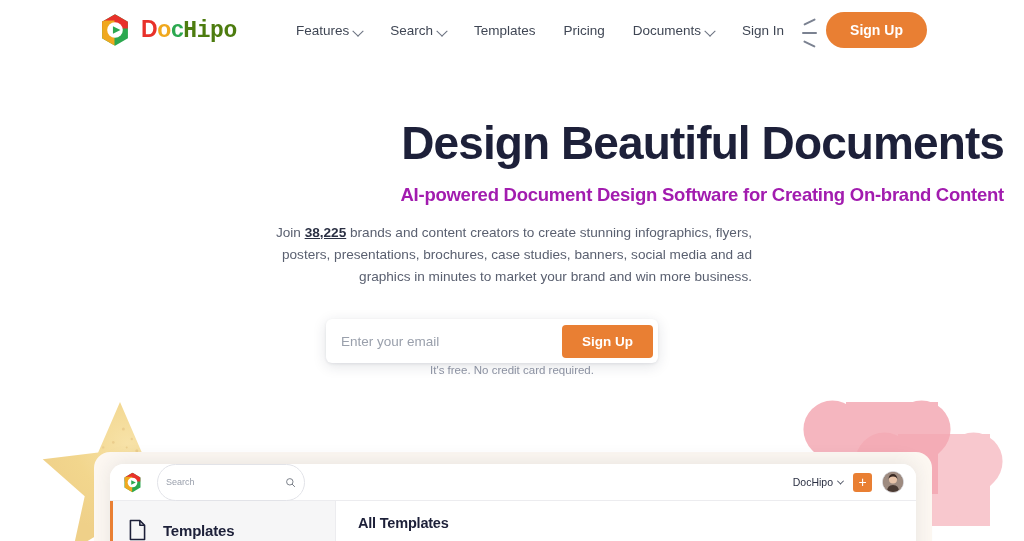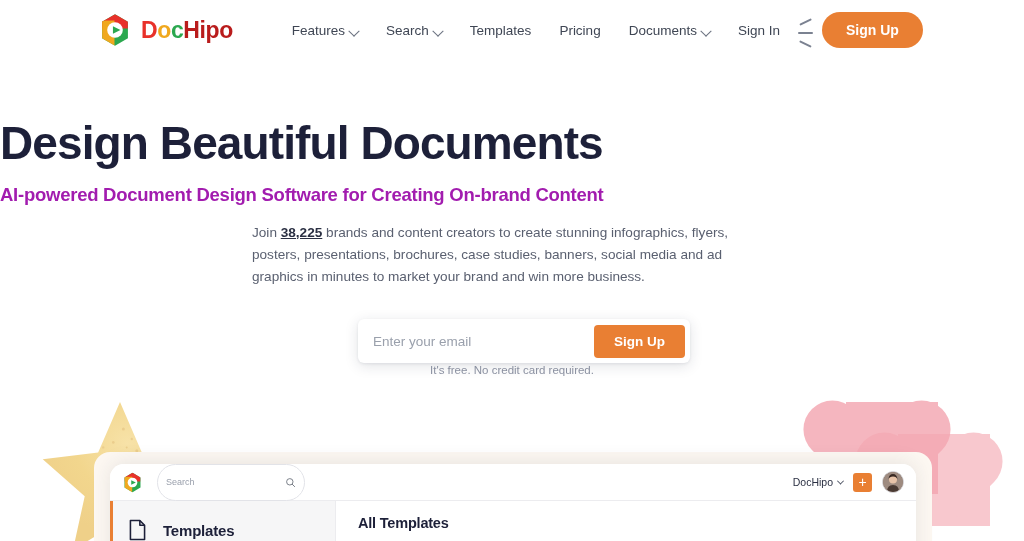--- a/index.html
+++ b/index.html
@@ -41,21 +41,21 @@
   .brand-mark { width: 34px; height: 34px; display: block; }
   .brand-text {
     font-size: 23px;
     font-weight: 700;
     letter-spacing: -0.4px;
     white-space: nowrap;
   }
   .brand-text .s-d { color: #E8312A; }
   .brand-text .s-o { color: #F0A81E; }
   .brand-text .s-c { color: #2BA84F; }
-  .brand-text .s-hipo { color: #b91c1c; }
+  .brand-text .s-hipo { color: #4d7c0f; font-family: Liberation Mono, monospace; }
 
   .nav-links {
     display: flex;
     align-items: center;
     margin-left: 45px;
     gap: 0px;
   }
   .nav-item {
     display: flex;
     align-items: flex-end;
@@ -104,21 +104,21 @@
   }
   .sparkles.left  span:nth-child(1){ width:13px; top:9px;  left:1px;  transform: rotate(-26deg); }
   .sparkles.left  span:nth-child(2){ width:15px; top:20px; left:0px;  }
   .sparkles.left  span:nth-child(3){ width:13px; top:31px; left:1px;  transform: rotate(26deg); }
 
   
   .hero {
     position: absolute;
     top: 118px; left: 0;
     width: 1004px;
-    text-align: left;
+    text-align: right;
     z-index: 20;
   }
   .hero-title {
     font-size: 46px;
     font-weight: 700;
     color: #1D2039;
     letter-spacing: -0.9px;
     line-height: 1.12;
   }
   .hero-sub {
@@ -134,21 +134,21 @@
     font-size: 13.6px;
     line-height: 1.62;
     color: #5A6070;
   }
   .hero-desc b { color: #2B3043; font-weight: 700; text-decoration: underline; }
 
   
   .form-shell {
     position: absolute;
     top: 319px;
-    left: 358px;
+    left: 326px;
     width: 332px;
     height: 44px;
     background: #ffffff;
     border-radius: 6px;
     box-shadow: 0 3px 14px rgba(30,35,60,0.13), 0 1px 3px rgba(30,35,60,0.08);
     display: flex;
     align-items: center;
     padding: 5px;
     z-index: 25;
   }

